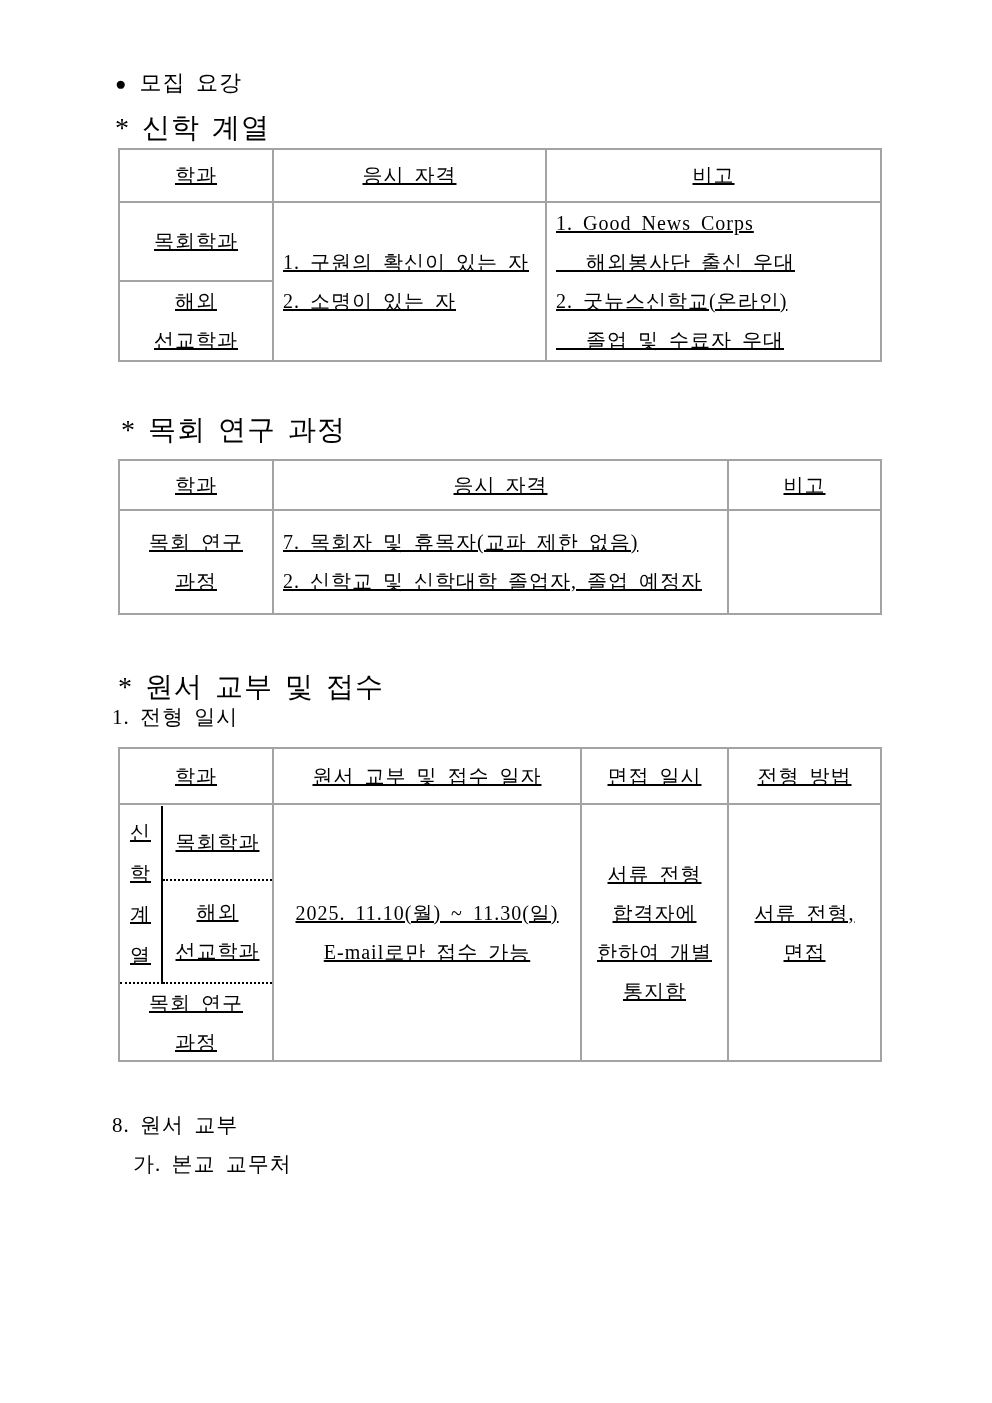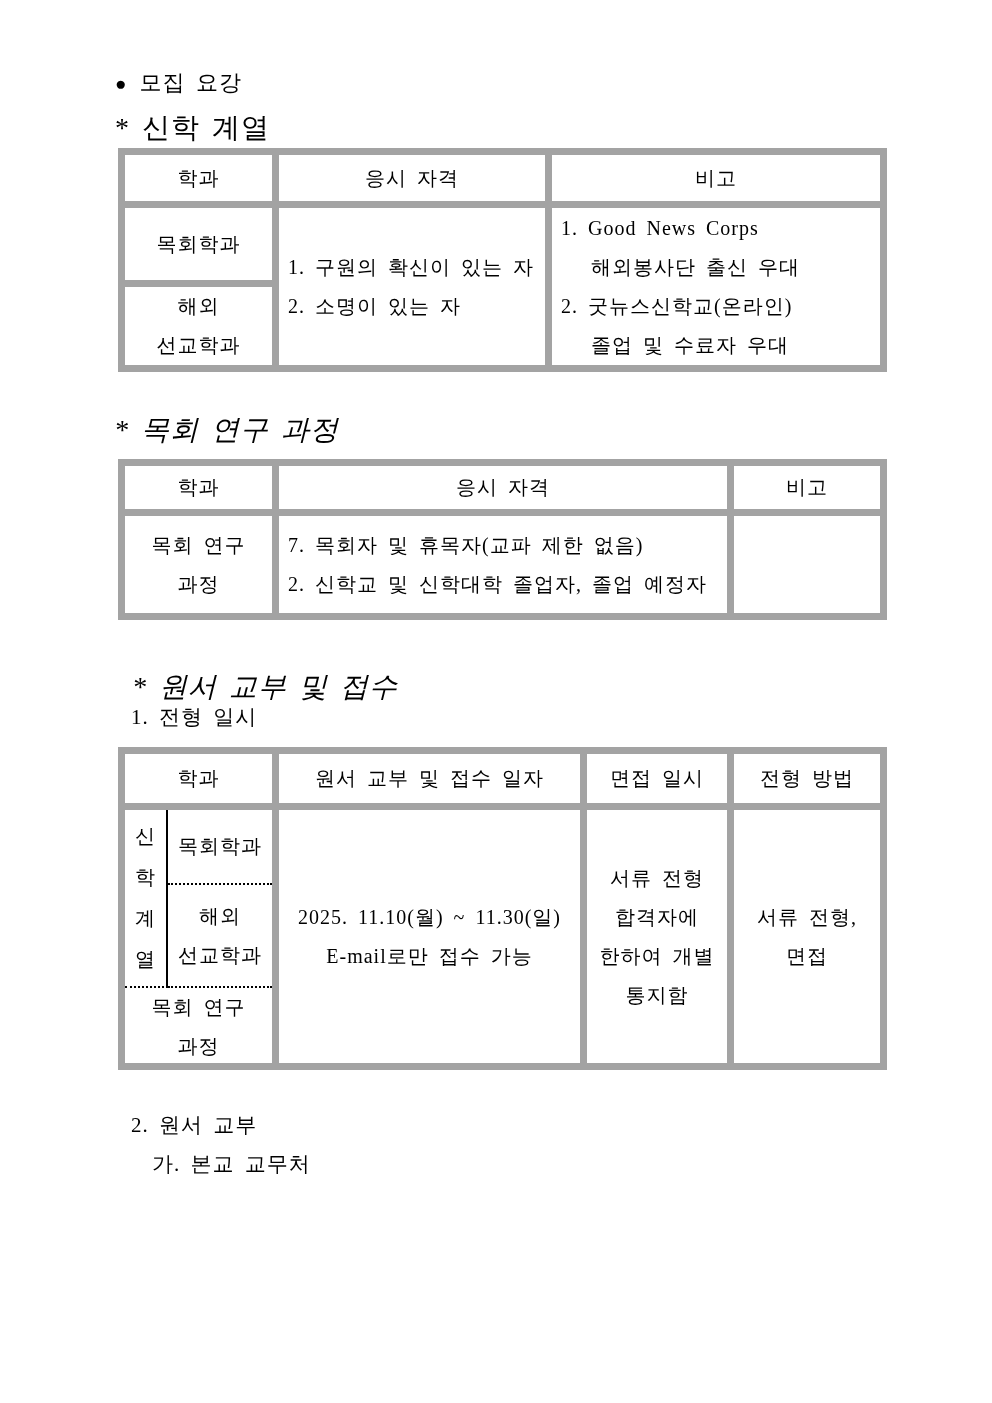--- a/index.html
+++ b/index.html
@@ -14,33 +14,34 @@
     font-size: 20px;
     letter-spacing: 1px;
     word-spacing: 4px;
     overflow: hidden;
   }
   .abs { position: absolute; }
 
   .title-line { font-size: 22px; white-space: nowrap; display: flex; align-items: center; gap: 12px; }
   .bullet { font-size: 19px; line-height: 1; }
   .heading { font-size: 28px; white-space: nowrap; }
-  .subitem { font-size: 21px; white-space: nowrap; margin-left: 19px; }
+  .subitem { font-size: 21px; white-space: nowrap; }
 
   table.doc {
     position: absolute;
     border-collapse: collapse;
     table-layout: fixed;
   }
   table.doc th, table.doc td {
-    border: 7px solid #a3a3a3;
+    border: 2px solid #a3a3a3;
     font-weight: normal;
     vertical-align: middle;
     padding: 0;
     line-height: 39px;
+    text-decoration: underline;
   }
   .c  { text-align: center; }
   .l  { text-align: left; padding-left: 9px !important; padding-right: 4px !important; }
   .pre  { white-space: pre-line; }
   .prew { white-space: pre-wrap; margin-top: 40px; }
 
   
   td.dept-cell { padding: 0 !important; }
   .dept-grid {
     display: grid;
@@ -99,21 +100,21 @@
 2. 굿뉴스신학교(온라인)
    졸업 및 수료자 우대</td>
       </tr>
       <tr style="height:80px;">
         <td class="c pre">해외
 선교학과</td>
       </tr>
     </tbody>
   </table>
 
-  <div class="abs heading" style="left:114px; top:411px;font-style:italic;">* 목회 연구 과정</div>
+  <div class="abs heading" style="left:121px; top:411px;">* 목회 연구 과정</div>
 
   <table class="doc" style="left:118px; top:459px; width:762px;">
     <colgroup>
         <col style="width:154px">
         <col style="width:455px">
         <col style="width:153px">
       </colgroup>
     <tbody>
       <tr style="height:50px;">
         <th class="c">학과</th>
@@ -123,21 +124,21 @@
       <tr style="height:104px;">
         <td class="c pre">목회 연구
 과정</td>
         <td class="l pre">7. 목회자 및 휴목자(교파 제한 없음)
 2. 신학교 및 신학대학 졸업자, 졸업 예정자</td>
         <td class="c"></td>
       </tr>
     </tbody>
   </table>
 
-  <div class="abs heading" style="left:132px; top:668px;font-style:italic;">* 원서 교부 및 접수</div>
+  <div class="abs heading" style="left:118px; top:668px;">* 원서 교부 및 접수</div>
 
   <div class="abs subitem" style="left:112px; top:703px;">1. 전형 일시</div>
 
   <table class="doc" style="left:118px; top:747px; width:762px;">
     <colgroup>
         <col style="width:154px">
         <col style="width:308px">
         <col style="width:147px">
         <col style="width:153px">
       </colgroup>
@@ -167,16 +168,16 @@
         <td class="c pre">서류 전형
 합격자에
 한하여 개별
 통지함</td>
         <td class="c pre">서류 전형,
 면접</td>
       </tr>
     </tbody>
   </table>
 
-  <div class="abs subitem" style="left:112px; top:1111px;">2. 원서 교부</div>
+  <div class="abs subitem" style="left:112px; top:1111px;">8. 원서 교부</div>
   <div class="abs subitem" style="left:133px; top:1150px;">가. 본교 교무처</div>
 
 </div>
 
 </body></html>

